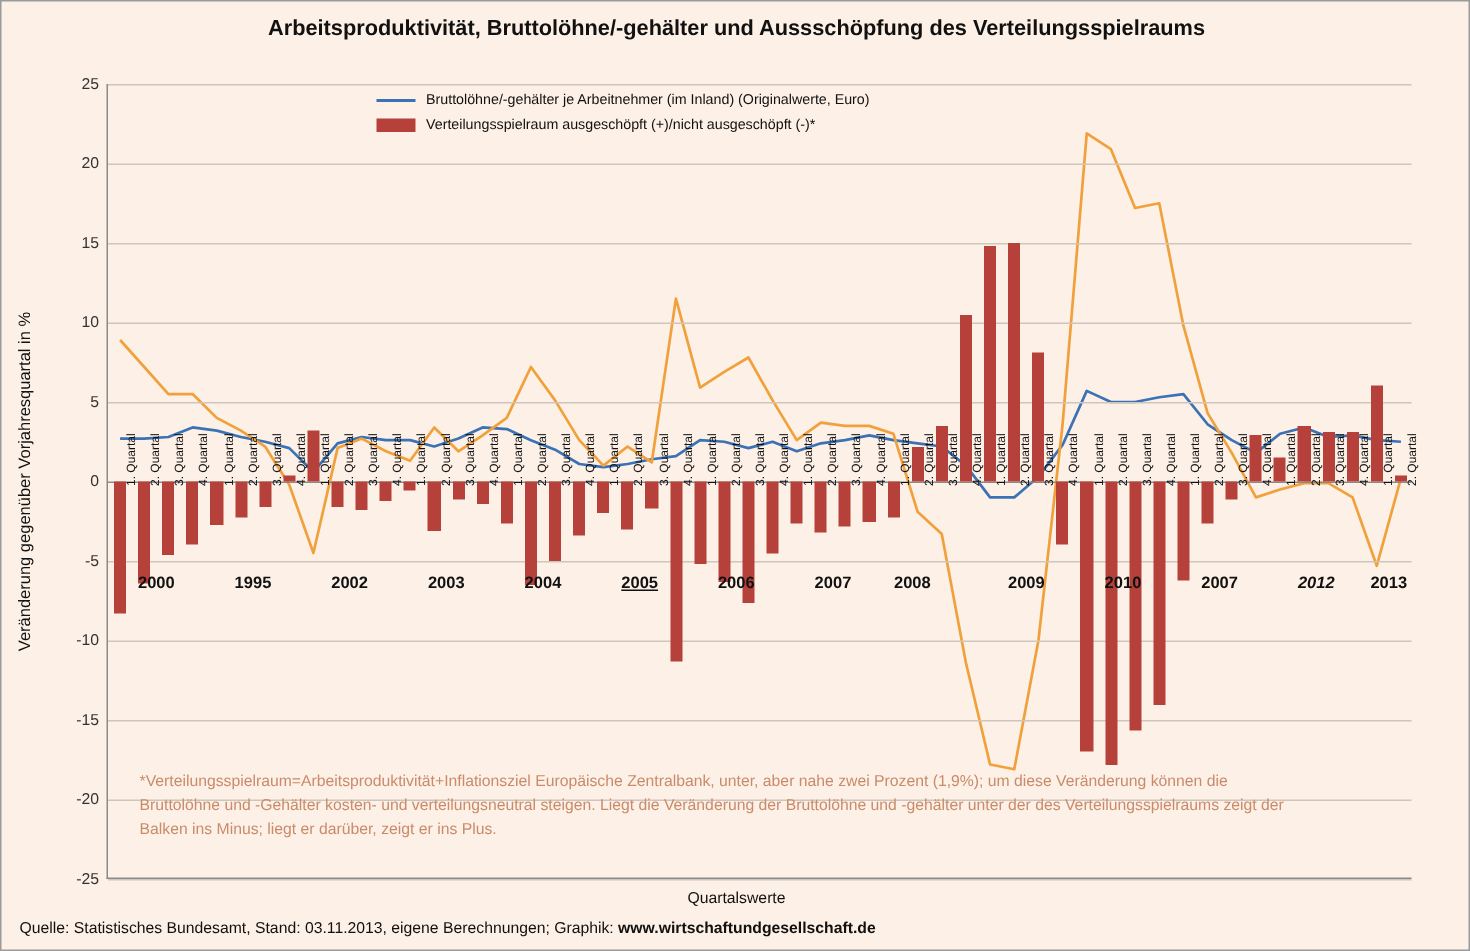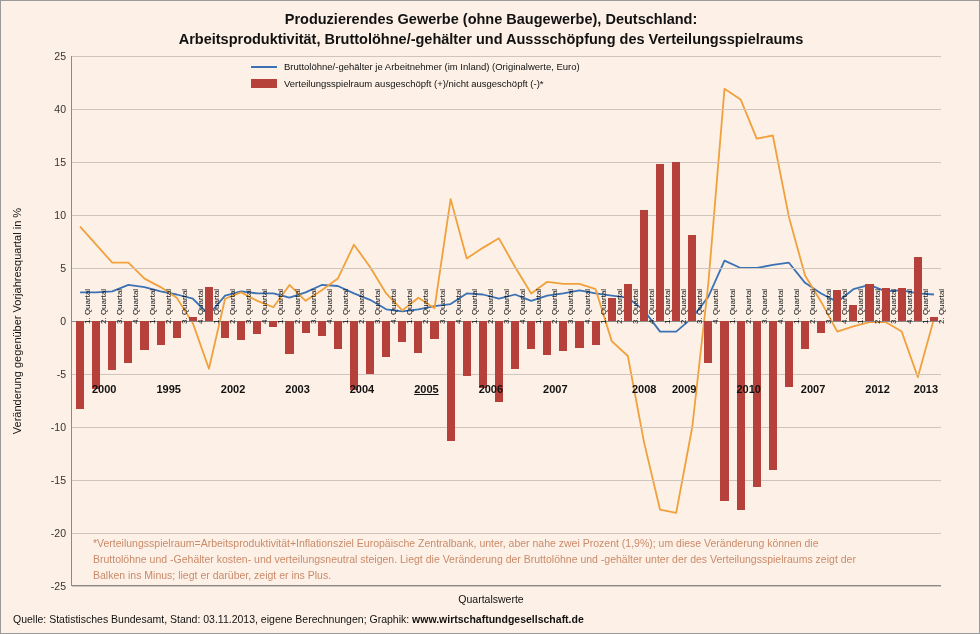--- a/index.html
+++ b/index.html
@@ -79,37 +79,36 @@
   .legend{
     position:absolute;left:250px;top:58px;
     font-size:9.5px;color:#111;line-height:15px;
   }
   .legrow{display:flex;align-items:center;margin-bottom:2px;}
   .swatch{display:inline-block;width:26px;height:9px;margin-right:7px;flex:none;}
   .swline{display:inline-block;width:26px;height:0;border-top:2px solid #000;margin-right:7px;flex:none;}
   
   .footnote{
     position:absolute;left:92px;top:512px;width:770px;
-    font-size:10.5px;color:#c98b6a;line-height:16px;margin-top:22px;
+    font-size:10.5px;color:#c98b6a;line-height:16px;
   }
   
   .source{
     position:absolute;left:12px;top:612px;
     font-size:10.5px;color:#111;
   }
   .source b{font-weight:bold;}
   svg.overlay{position:absolute;left:0;top:0;width:870px;height:530px;overflow:visible;}
 </style>
 </head>
 <body>
 
 <div id="frame">
 
   <div class="title">
-    <div>Produzierendes Gewerbe (ohne Baugewerbe), Deutschland:</div>
     <div>Arbeitsproduktivität, Bruttolöhne/-gehälter und Aussschöpfung des Verteilungsspielraums</div>
   </div>
 
   <div class="ylabel">
     <span>Veränderung gegenüber Vorjahresquartal in %</span>
   </div>
 
   <div id="plot">
     <svg class="overlay" id="svg-overlay">
         <path d="M8.06 236.38 L24.17 236.38 L40.28 235.32 L56.39 228.96 L72.50 231.08 L88.61 235.32 L104.72 238.50 L120.83 242.74 L136.94 258.64 L153.06 239.56 L169.17 235.32 L185.28 237.44 L201.39 237.44 L217.50 241.68 L233.61 236.38 L249.72 228.96 L265.83 230.02 L281.94 237.44 L298.06 243.80 L314.17 253.34 L330.28 255.46 L346.39 253.34 L362.50 250.16 L378.61 248.04 L394.72 237.44 L410.83 238.50 L426.94 242.74 L443.06 238.50 L459.17 244.86 L475.28 239.56 L491.39 237.44 L507.50 234.26 L523.61 237.44 L539.72 239.56 L555.83 241.68 L571.94 254.40 L588.06 275.60 L604.17 275.60 L620.28 261.82 L636.39 240.62 L652.50 204.58 L668.61 212.00 L684.72 212.00 L700.83 208.82 L716.94 206.70 L733.06 226.84 L749.17 237.44 L765.28 245.92 L781.39 233.20 L797.50 228.96 L813.61 235.32 L829.72 234.26 L845.83 237.44 L861.94 238.50" fill="none" stroke="#3a72b5" stroke-width="1.8" stroke-linejoin="round"></path>
@@ -127,21 +126,21 @@
       <div class="ytick" style="top: 318px;">-5</div>
       <div class="zeroline" style="top: 265px;"></div>
       <div class="ytick" style="top: 265px;">0</div>
       <div class="gridline" style="top: 212px;"></div>
       <div class="ytick" style="top: 212px;">5</div>
       <div class="gridline" style="top: 159px;"></div>
       <div class="ytick" style="top: 159px;">10</div>
       <div class="gridline" style="top: 106px;"></div>
       <div class="ytick" style="top: 106px;">15</div>
       <div class="gridline" style="top: 53px;"></div>
-      <div class="ytick" style="top: 53px;">40</div>
+      <div class="ytick" style="top: 53px;">20</div>
       <div class="gridline" style="top: 0px;"></div>
       <div class="ytick" style="top: 0px;">25</div>
       <div class="bar" style="left: 4.02778px; width: 8.05556px; top: 265px; height: 87.98px; background: rgb(181, 65, 58);"></div>
       <div class="bar" style="left: 20.1389px; width: 8.05556px; top: 265px; height: 67.84px; background: rgb(181, 65, 58);"></div>
       <div class="bar" style="left: 36.25px; width: 8.05556px; top: 265px; height: 48.76px; background: rgb(181, 65, 58);"></div>
       <div class="bar" style="left: 52.3611px; width: 8.05556px; top: 265px; height: 42.4px; background: rgb(181, 65, 58);"></div>
       <div class="bar" style="left: 68.4722px; width: 8.05556px; top: 265px; height: 28.62px; background: rgb(181, 65, 58);"></div>
       <div class="bar" style="left: 84.5833px; width: 8.05556px; top: 265px; height: 24.38px; background: rgb(181, 65, 58);"></div>
       <div class="bar" style="left: 100.694px; width: 8.05556px; top: 265px; height: 16.96px; background: rgb(181, 65, 58);"></div>
       <div class="bar" style="left: 116.806px; width: 8.05556px; top: 260.76px; height: 4.24px; background: rgb(181, 65, 58);"></div>
@@ -246,25 +245,25 @@
       <div class="qlab" style="left: 848.833px; top: 268px;">1. Quartal</div>
       <div class="qlab" style="left: 864.944px; top: 268px;">2. Quartal</div>
       <div class="yearlab" style="left: 0px; width: 64.4444px; top: 327px;">2000</div>
       <div class="yearlab" style="left: 64.4444px; width: 64.4444px; top: 327px;">1995</div>
       <div class="yearlab" style="left: 128.889px; width: 64.4444px; top: 327px;">2002</div>
       <div class="yearlab" style="left: 193.333px; width: 64.4444px; top: 327px;">2003</div>
       <div class="yearlab" style="left: 257.778px; width: 64.4444px; top: 327px;">2004</div>
       <div class="yearlab" style="left: 322.222px; width: 64.4444px; top: 327px; text-decoration: underline;">2005</div>
       <div class="yearlab" style="left: 386.667px; width: 64.4444px; top: 327px;">2006</div>
       <div class="yearlab" style="left: 451.111px; width: 64.4444px; top: 327px;">2007</div>
-      <div class="yearlab" style="left: 540px; width: 64.4444px; top: 327px; text-align: center;">2008</div>
+      <div class="yearlab" style="left: 504px; width: 64.4444px; top: 327px; text-align: center;">2008</div>
       <div class="yearlab" style="left: 580px; width: 64.4444px; top: 327px;">2009</div>
       <div class="yearlab" style="left: 644.444px; width: 64.4444px; top: 327px;">2010</div>
       <div class="yearlab" style="left: 708.889px; width: 64.4444px; top: 327px;">2007</div>
-      <div class="yearlab" style="left: 773.333px; width: 64.4444px; top: 327px;">2012</div>
+      <div class="yearlab" style="left: 773.333px; width: 64.4444px; top: 327px; font-style: italic;">2012</div>
       <div class="yearlab" style="left: 837.778px; width: 32.2222px; top: 327px;">2013</div>
     </div>
 
   <div class="xlabel">Quartalswerte</div>
 
   <div class="legend" id="legend">
       <div class="legrow">
         <span class="swline" style="border-top-color: rgb(58, 114, 181);"></span>
         <span>Bruttolöhne/-gehälter je Arbeitnehmer (im Inland) (Originalwerte, Euro)</span>
       </div>

